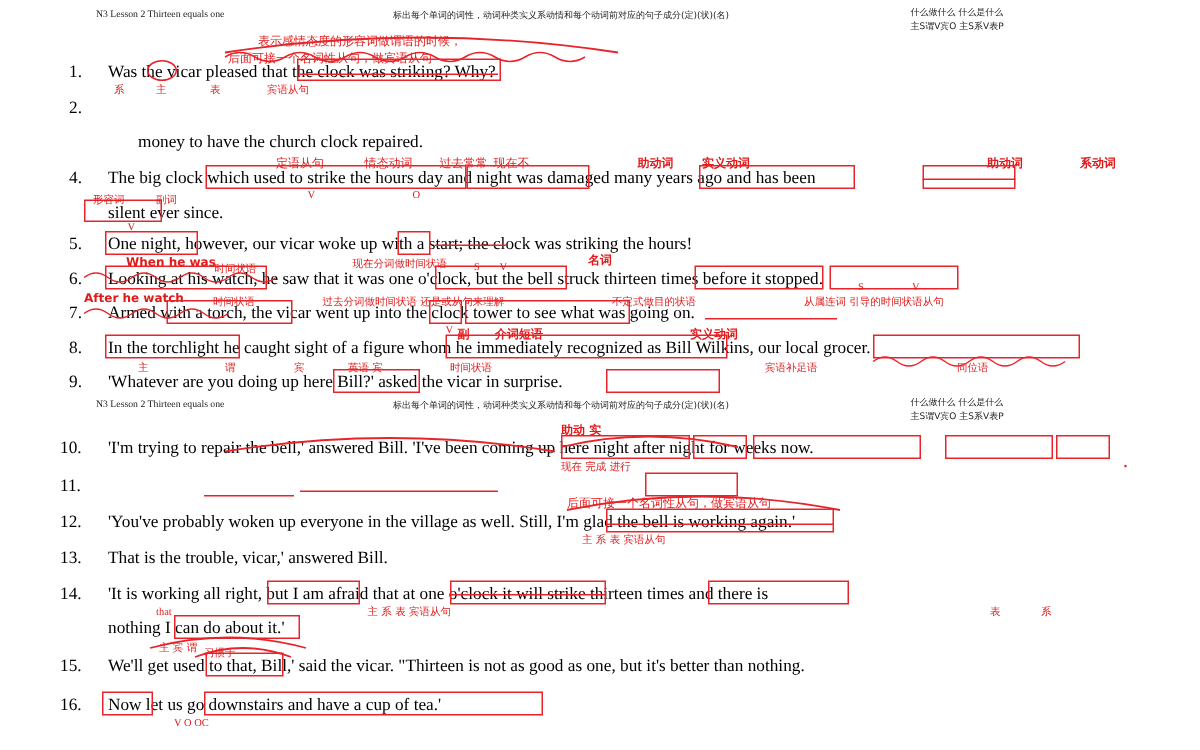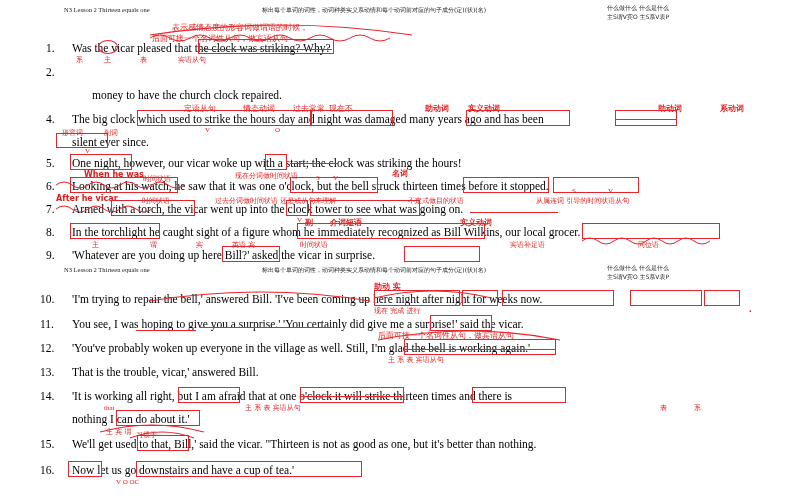--- a/index.html
+++ b/index.html
@@ -99,21 +99,21 @@
   <div class="strike" style="left:290px;top:163px;width:48px;"></div>
 
   <div class="t num serif" style="left:46px;top:180px;">6.</div>
   <div class="t line serif" style="left:72px;top:180px;">Looking at his watch, he saw that it was one o'clock, but the bell struck thirteen times before it stopped.</div>
   <div class="box" style="left:70px;top:177px;width:108px;height:16px;"></div>
   <div class="box" style="left:290px;top:177px;width:88px;height:16px;"></div>
   <div class="box" style="left:463px;top:177px;width:86px;height:16px;"></div>
   <div class="box" style="left:553px;top:177px;width:86px;height:16px;"></div>
   <div class="t tiny-red cn" style="left:215px;top:171px;margin-left:20px;">现在分词做时间状语</div>
   <div class="t small-red cn bold" style="left:392px;top:168px;">名词</div>
-  <div class="t small-red cn bold" style="left:56px;top:194px;">After he vicar</div>
+  <div class="t small-red cn bold" style="left:56px;top:194px;">After he watch</div>
   <div class="t tiny-red cn" style="left:142px;top:196px;">时间状语</div>
   <div class="t tiny-red cn" style="left:215px;top:196px;">过去分词做时间状语 还是或从句来理解</div>
   <div class="t tiny-red cn" style="left:408px;top:196px;">不定式做目的状语</div>
   <div class="t tiny-red cn" style="left:520px;top:196px;margin-left:16px;">从属连词 引导的时间状语从句</div>
 
   <div class="t num serif" style="left:46px;top:203px;">7.</div>
   <div class="t line serif" style="left:72px;top:203px;">Armed with a torch, the vicar went up into the clock tower to see what was going on.</div>
   <div class="box" style="left:111px;top:200px;width:84px;height:16px;"></div>
   <div class="box" style="left:286px;top:200px;width:22px;height:16px;"></div>
   <div class="box" style="left:310px;top:200px;width:110px;height:16px;"></div>
@@ -151,21 +151,20 @@
   <div class="t line serif" style="left:72px;top:293px;">'I'm trying to repair the bell,' answered Bill. 'I've been coming up here night after night for weeks now.</div>
   <div class="box" style="left:374px;top:290px;width:86px;height:16px;"></div>
   <div class="box" style="left:462px;top:290px;width:36px;height:16px;"></div>
   <div class="box" style="left:502px;top:290px;width:112px;height:16px;"></div>
   <div class="box" style="left:630px;top:290px;width:72px;height:16px;"></div>
   <div class="box" style="left:704px;top:290px;width:36px;height:16px;"></div>
   <div class="t tiny-red cn" style="left:374px;top:306px;">现在 完成 进行</div>
   <div class="t red" style="left:748px;top:304px;font-size:14px;">·</div>
 
   <div class="t num serif" style="left:40px;top:318px;">11.</div>
-  <div class="t line serif" style="left:72px;top:318px;">You see, I was hoping to give you a surprise.' 'You certainly did give me a surprise!' said the vicar.</div>
   <div class="strike" style="left:200px;top:327px;width:132px;"></div>
   <div class="box" style="left:430px;top:315px;width:62px;height:16px;"></div>
   <div class="uline" style="left:136px;top:330px;width:60px;"></div>
 
   <div class="t num serif" style="left:40px;top:342px;">12.</div>
   <div class="t line serif" style="left:72px;top:342px;">'You've probably woken up everyone in the village as well. Still, I'm glad the bell is working again.'</div>
   <div class="box" style="left:404px;top:339px;width:152px;height:16px;"></div>
   <div class="strike" style="left:404px;top:349px;width:152px;"></div>
   <div class="t small-red cn" style="left:378px;top:330px;">后面可接一个名词性从句，做宾语从句</div>
   <div class="t tiny-red cn" style="left:388px;top:355px;">主 系   表   宾语从句</div>

